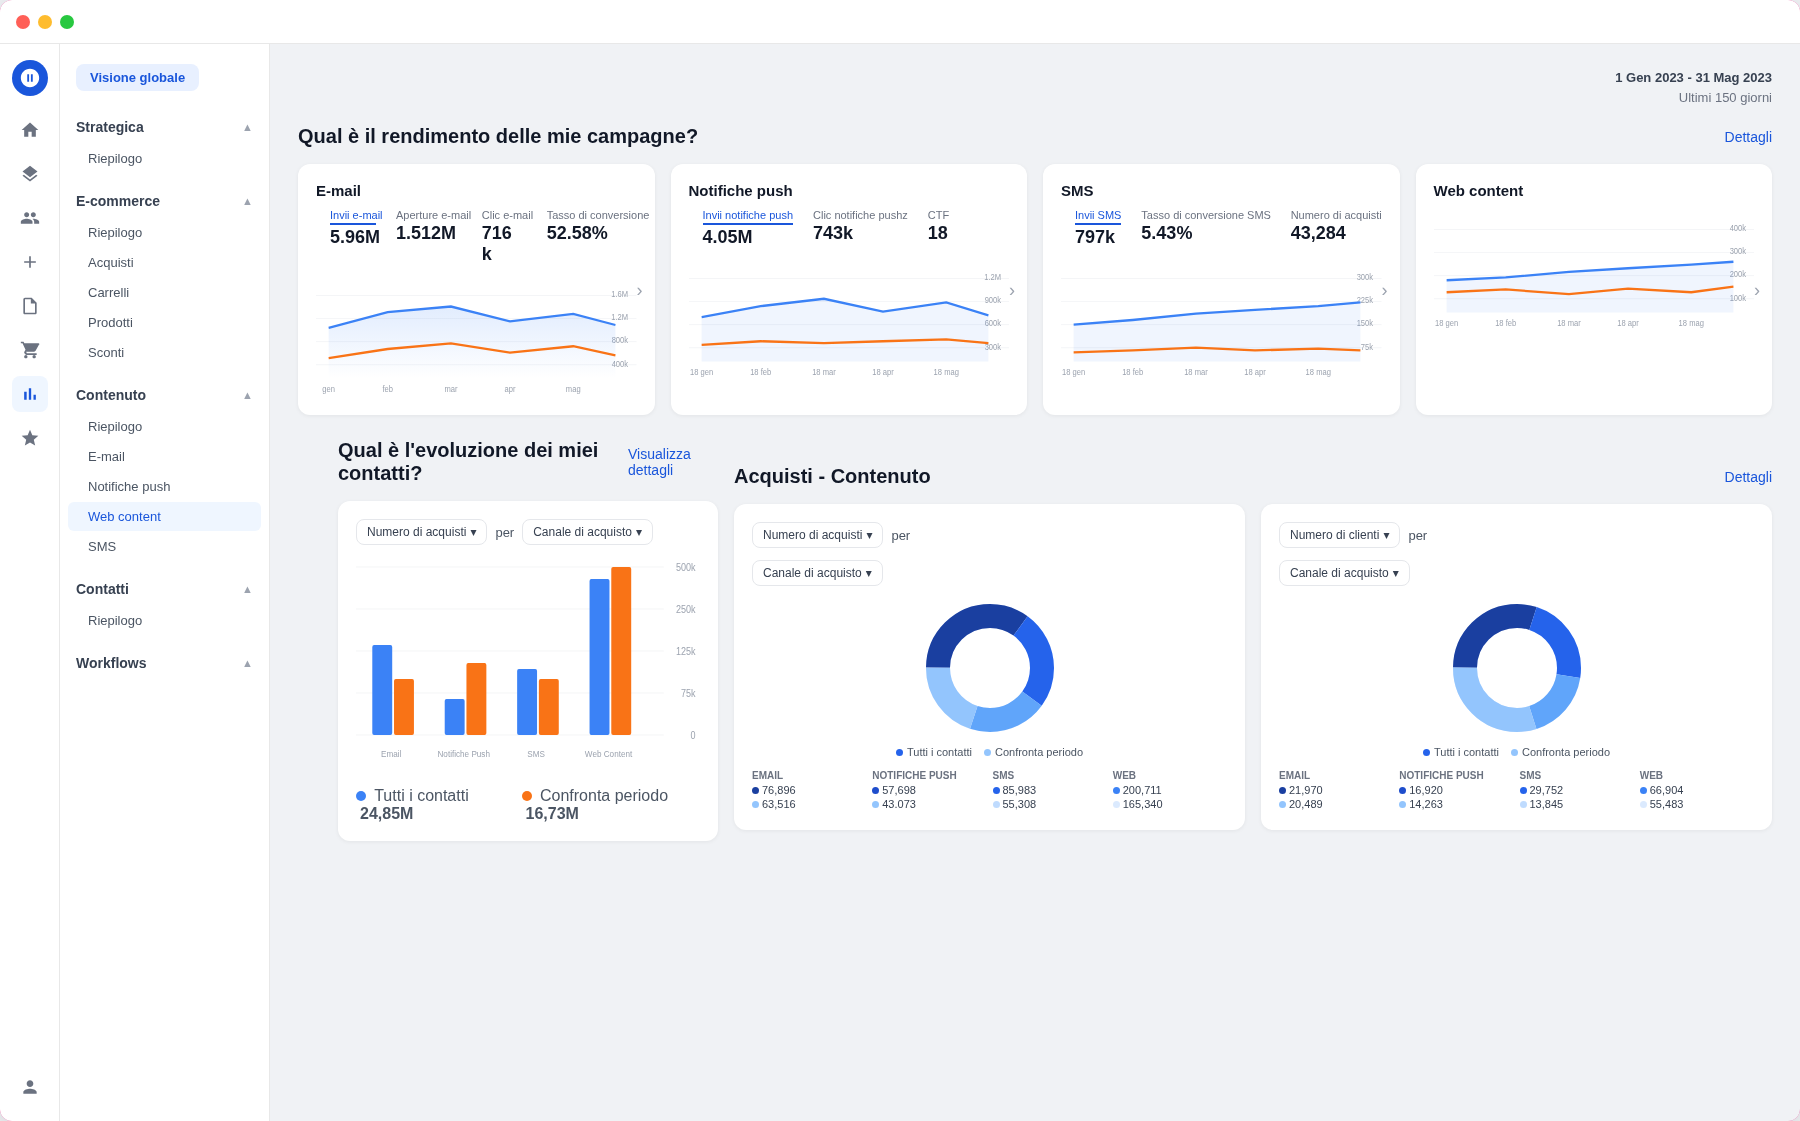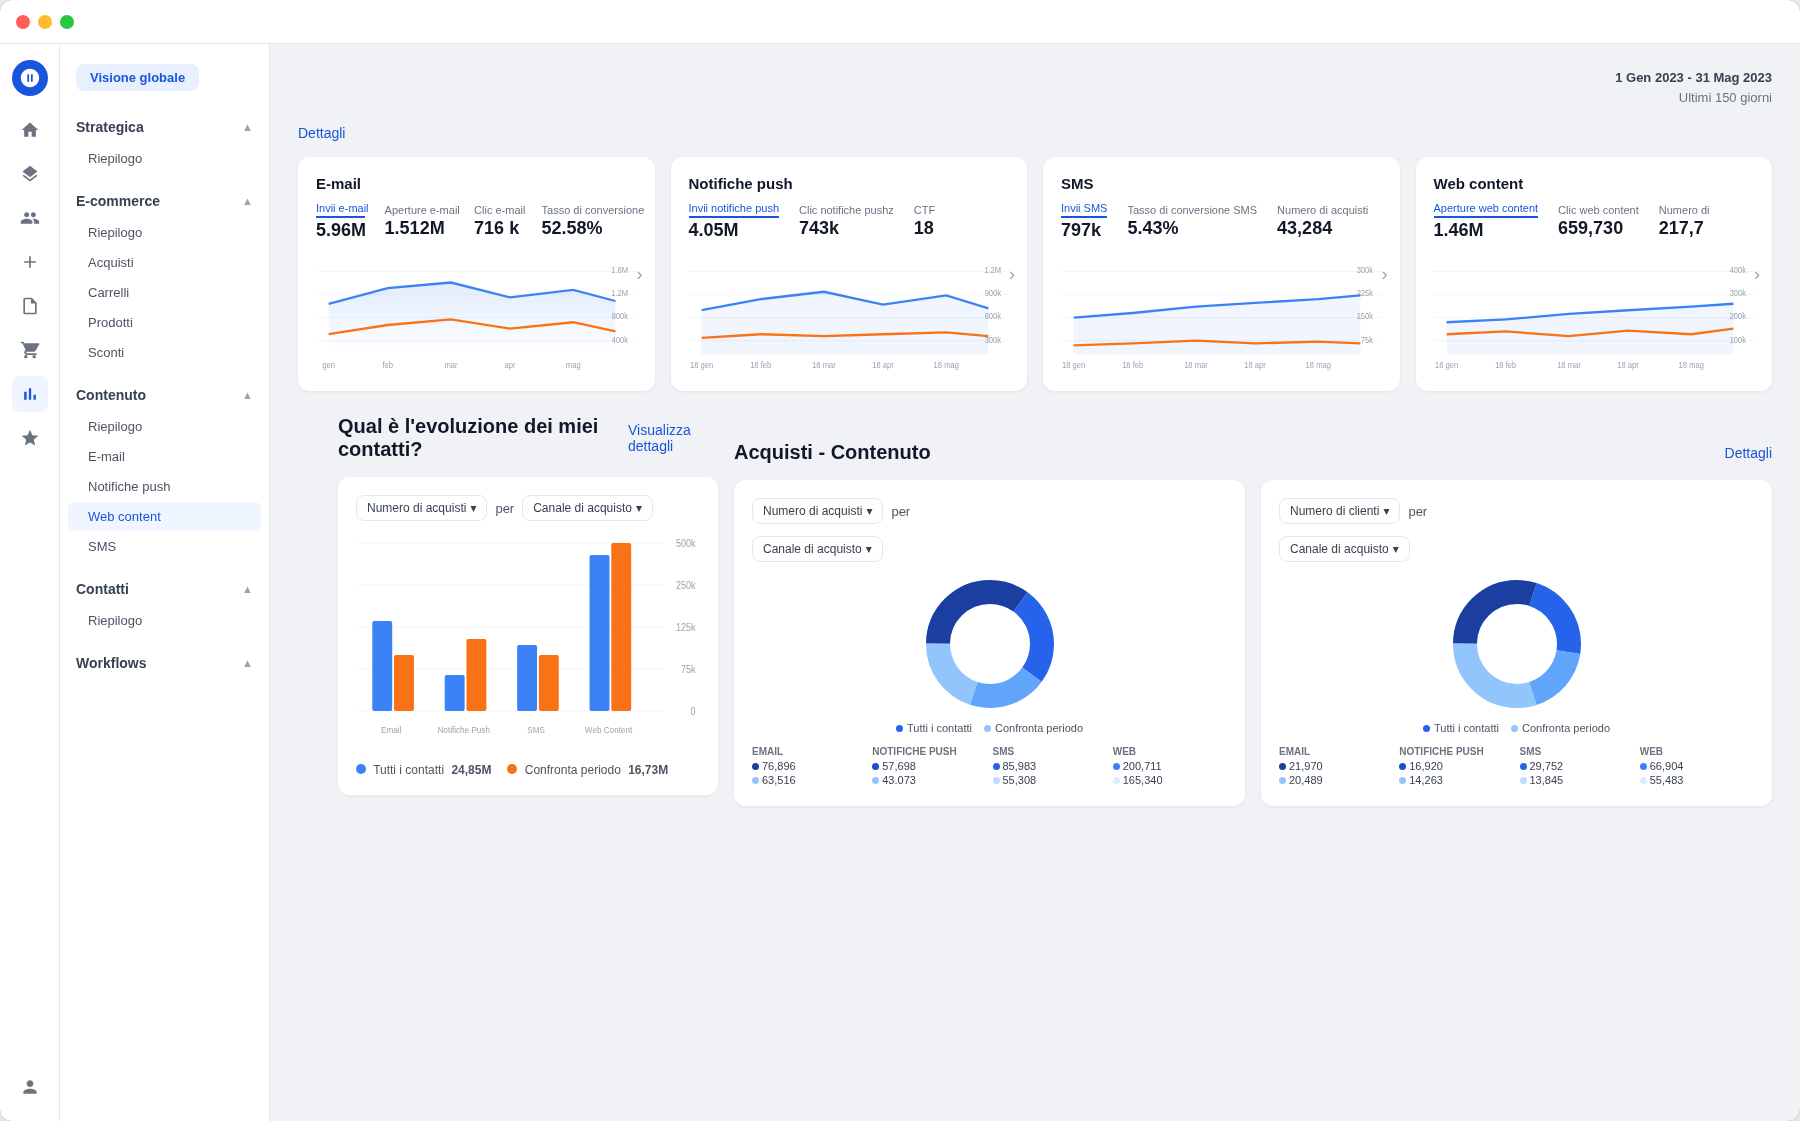--- a/index.html
+++ b/index.html
@@ -41,21 +41,21 @@
 
     
     .content-header { display: flex; align-items: flex-start; justify-content: space-between; margin-bottom: 18px; }
     .date-info { text-align: right; font-size: 13px; color: #6b7280; line-height: 1.5; }
     .date-range { font-weight: 600; color: #374151; }
 
     
     .cards-row { display: flex; gap: 16px; margin-bottom: 24px; }
     .card { background: #fff; border-radius: 12px; padding: 18px; flex: 1; box-shadow: 0 1px 4px rgba(0,0,0,0.06); overflow: hidden; position: relative; }
     .card-title { font-size: 15px; font-weight: 600; color: #111827; margin-bottom: 10px; }
-    .card-metrics { display: flex; align-items: center; gap: 20px; }
+    .card-metrics { display: flex; align-items: flex-start; gap: 20px; margin-left: 14px; }
     .metric { display: flex; flex-direction: column; min-width: 0; }
     .metric-label { font-size: 11px; color: #6b7280; margin-bottom: 2px; white-space: nowrap; }
     .metric-label.active { color: #1a56db; border-bottom: 2px solid #1a56db; padding-bottom: 2px; }
     .metric-value { font-size: 18px; font-weight: 700; color: #111827; }
     .card-chart { height: 120px; position: relative; margin-top: 12px; }
     .card-arrow { position: absolute; right: 12px; top: 50%; transform: translateY(-50%); color: #9ca3af; font-size: 18px; cursor: pointer; }
 
     
     .section-header { display: flex; align-items: center; justify-content: space-between; margin-bottom: 16px; }
     .section-title { font-size: 20px; font-weight: 700; color: #111827; }
@@ -65,21 +65,21 @@
     
     .bottom-section { display: flex; gap: 16px; }
     .bottom-left { flex: 0 0 420px; padding-left: 40px; }
     .bottom-cards { display: flex; gap: 16px; flex: 1; }
     .bottom-card { background: #fff; border-radius: 12px; padding: 18px; flex: 1; box-shadow: 0 1px 4px rgba(0,0,0,0.06); }
 
     
     .bar-chart-container { background: #fff; border-radius: 12px; padding: 18px; box-shadow: 0 1px 4px rgba(0,0,0,0.06); }
     .bar-chart-controls { display: flex; align-items: center; gap: 8px; margin-bottom: 12px; flex-wrap: wrap; }
     .dropdown-btn { border: 1px solid #e5e7eb; border-radius: 8px; padding: 5px 10px; font-size: 12px; color: #374151; cursor: pointer; background: #fff; display: flex; align-items: center; gap: 4px; }
-    .chart-legend { display: flex; align-items: center; gap: 16px; margin-top: 10px; font-size: 12px; color: #4b5563; }
+    .chart-legend { display: flex; align-items: center; gap: 16px; margin-top: 10px; font-size: 16px; color: #4b5563; }
     .legend-dot { width: 10px; height: 10px; border-radius: 50%; display: inline-block; margin-right: 4px; }
     .donut-legend { display: flex; justify-content: center; gap: 12px; margin-top: 8px; font-size: 11px; color: #4b5563; }
     .donut-label-item { display: flex; align-items: center; gap: 4px; }
     .donut-metrics { display: grid; grid-template-columns: 1fr 1fr 1fr 1fr; gap: 6px; margin-top: 12px; }
     .donut-metric-channel { font-size: 10px; color: #6b7280; font-weight: 600; margin-bottom: 3px; }
     .donut-metric-val { display: flex; align-items: center; gap: 3px; font-size: 11px; color: #374151; margin-bottom: 2px; }
     .color-dot { width: 7px; height: 7px; border-radius: 50%; flex-shrink: 0; }
 
     
     .line-chart-svg { width: 100%; height: 100%; }
@@ -209,20 +209,21 @@
 
       <div class="content-header">
         <div></div>
         <div class="date-info">
           <div class="date-range">1 Gen 2023 - 31 Mag 2023</div>
           <div>Ultimi 150 giorni</div>
         </div>
       </div>
 
       <div class="section-header">
+        <h2 class="section-title">Qual è il rendimento delle mie campagne?</h2>
         <span class="section-link">Dettagli</span>
       </div>
 
       <div class="cards-row">
 
         <div class="card">
           <div class="card-title">E-mail</div>
           <div class="card-metrics">
             <div class="metric">
               <span class="metric-label active">Invii e-mail</span>
@@ -349,34 +350,20 @@
               <text x="85" y="125" font-size="9" fill="#9ca3af" text-anchor="middle">18 feb</text>
               <text x="160" y="125" font-size="9" fill="#9ca3af" text-anchor="middle">18 mar</text>
               <text x="230" y="125" font-size="9" fill="#9ca3af" text-anchor="middle">18 apr</text>
               <text x="305" y="125" font-size="9" fill="#9ca3af" text-anchor="middle">18 mag</text>
             </svg>
           </div>
         </div>
 
         <div class="card">
           <div class="card-title">Web content</div>
-          <div class="card-metrics">
-            <div class="metric">
-              <span class="metric-label active">Aperture web content</span>
-              <span class="metric-value">1.46M</span>
-            </div>
-            <div class="metric">
-              <span class="metric-label">Clic web content</span>
-              <span class="metric-value">659,730</span>
-            </div>
-            <div class="metric">
-              <span class="metric-label">Numero di</span>
-              <span class="metric-value">217,7</span>
-            </div>
-          </div>
           <div class="card-arrow">›</div>
           <div class="card-chart">
             <svg class="line-chart-svg" viewBox="0 0 380 130" preserveAspectRatio="none">
               <line x1="0" y1="20" x2="380" y2="20" stroke="#f3f4f6" stroke-width="1"></line>
               <line x1="0" y1="45" x2="380" y2="45" stroke="#f3f4f6" stroke-width="1"></line>
               <line x1="0" y1="70" x2="380" y2="70" stroke="#f3f4f6" stroke-width="1"></line>
               <line x1="0" y1="95" x2="380" y2="95" stroke="#f3f4f6" stroke-width="1"></line>
               <text x="370" y="22" font-size="9" fill="#9ca3af" text-anchor="end">400k</text>
               <text x="370" y="47" font-size="9" fill="#9ca3af" text-anchor="end">300k</text>
               <text x="370" y="72" font-size="9" fill="#9ca3af" text-anchor="end">200k</text>

